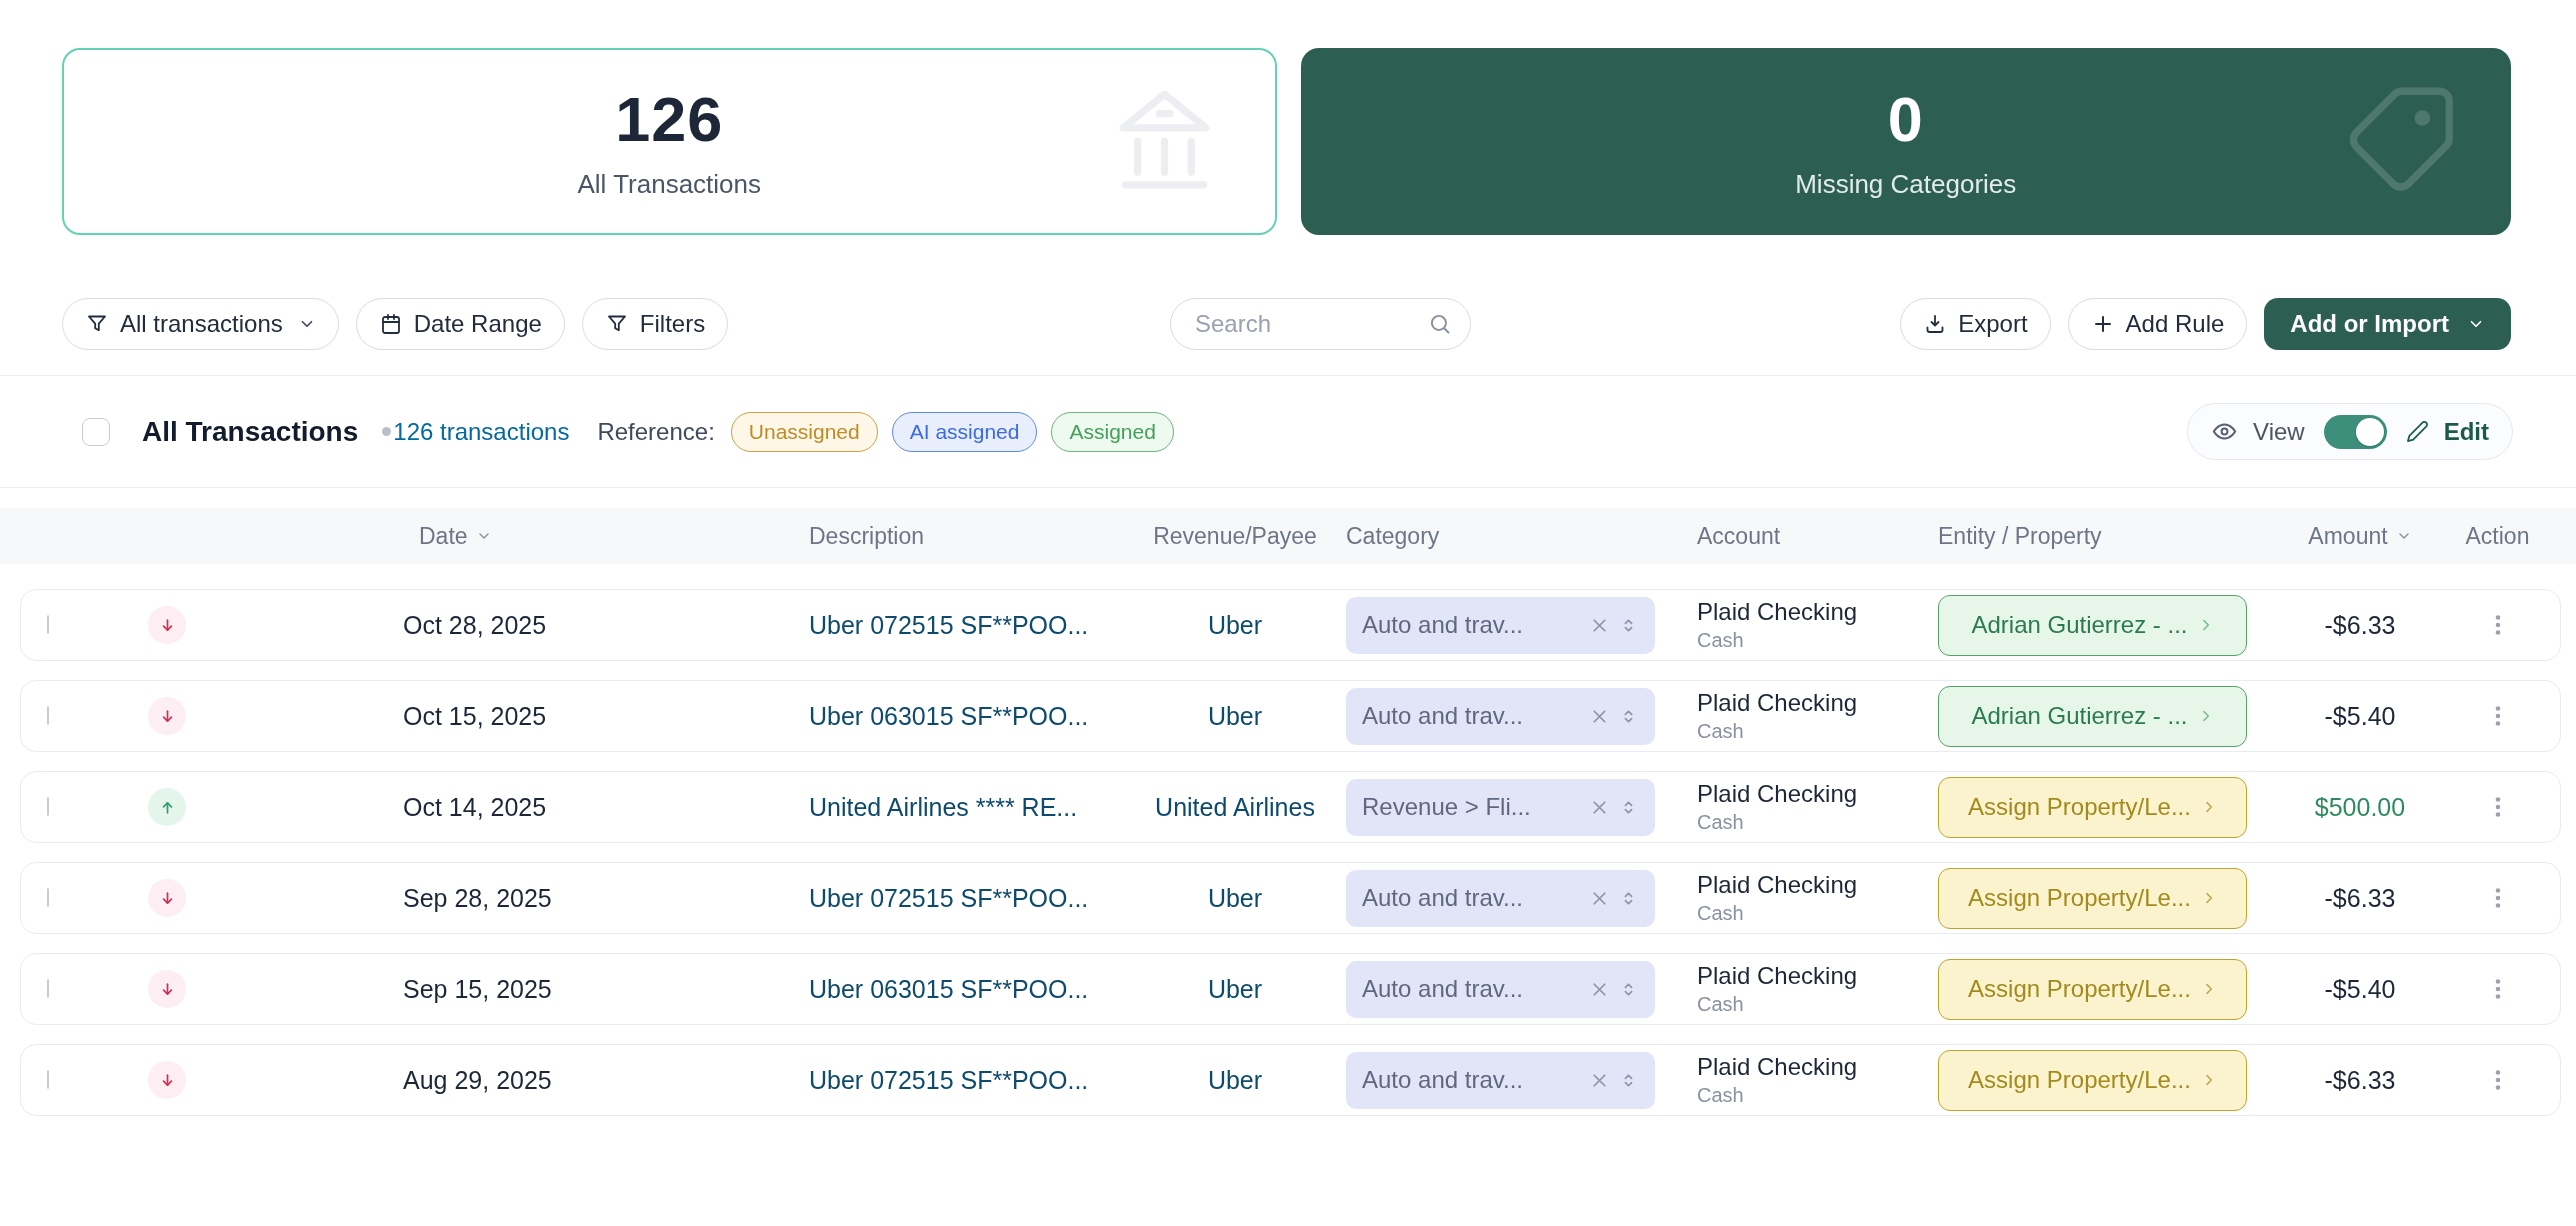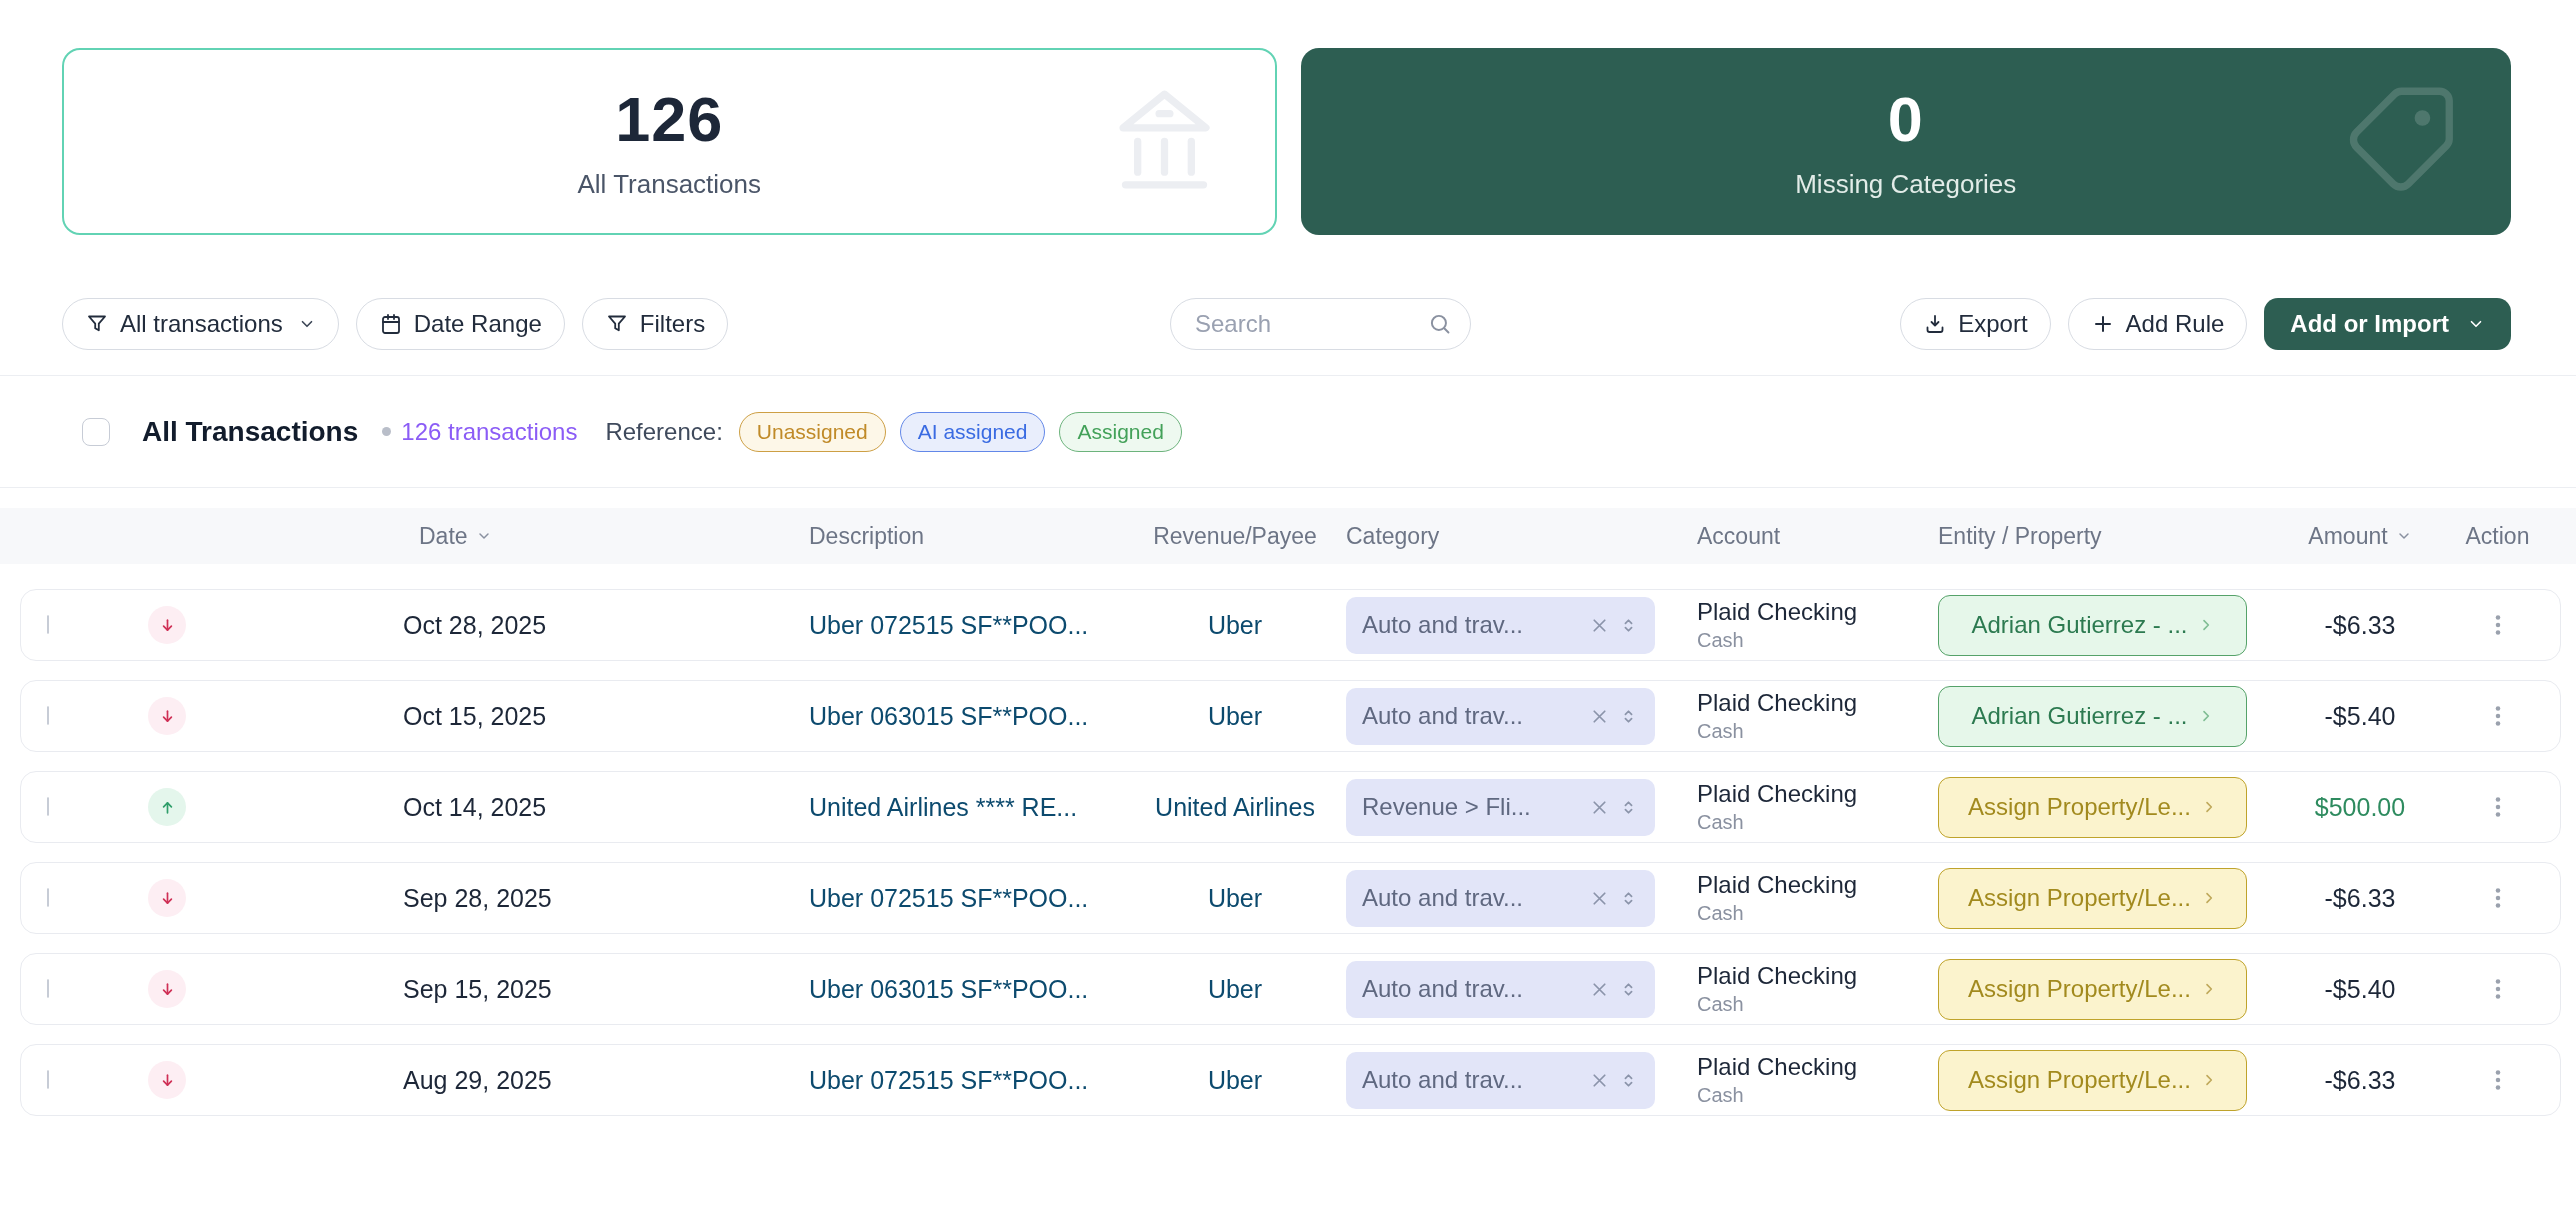--- a/index.html
+++ b/index.html
@@ -45,21 +45,21 @@
   .search-wrap .mag { position: absolute; right: 18px; top: 13px; width: 26px; height: 26px; color: #8a91a0; }
 
   .divider { border: none; border-top: 1px solid #eceef2; margin-top: 25px; }
 
   
   .section-header { height: 111px; display: flex; align-items: center; padding: 0 63px 0 82px; }
   .cb { width: 26px; height: 26px; border: 1.5px solid #c7ccd6; border-radius: 8px; background: #fff; cursor: pointer; flex: none; }
   .cb-lg { width: 28px; height: 28px; }
   .section-title { font-size: 28px; font-weight: 700; color: #121c2c; margin-left: 32px; }
   .dot-sep { width: 9px; height: 9px; border-radius: 50%; background: #b9bec9; margin-left: 24px; }
-  .tx-count { font-size: 24px; color: #8b5cf6; margin-left: 10px; }
+  .tx-count { font-size: 24px; color: #0369a1; margin-left: 2px; }
   .ref-label { font-size: 24px; color: #3f4a5c; margin-left: 28px; }
   .badges { display: flex; gap: 14px; margin-left: 16px; }
   .badge { height: 40px; display: inline-flex; align-items: center; padding: 0 17px;
     border-radius: 20px; font-size: 21px; border: 1.5px solid; cursor: pointer; }
   .b-amber { color: #c08a28; border-color: #cd9f44; background: #fdf7e8; }
   .b-blue  { color: #3a6be2; border-color: #6287e8; background: #e9eefc; }
   .b-green { color: #43a159; border-color: #6cb37c; background: #eef9f0; }
   .view-group { margin-left: auto; height: 57px; display: flex; align-items: center; gap: 15px;
     padding: 0 23px; border: 1px solid #e5e8ee; border-radius: 29px; background: #fbfcfd; }
   .view-group .eye { width: 27px; height: 27px; color: #596273; }
@@ -219,20 +219,34 @@
   <span class="section-title">All Transactions</span>
   <span class="dot-sep"></span>
   <span class="tx-count">126 transactions</span>
   <span class="ref-label">Reference:</span>
   <span class="badges">
       <span class="badge b-amber">Unassigned</span>
       <span class="badge b-blue">AI assigned</span>
       <span class="badge b-green">Assigned</span>
     </span>
 
+  <div class="view-group">
+    <svg class="eye" viewBox="0 0 24 24" fill="none" stroke="currentColor" stroke-width="1.8" stroke-linecap="round" stroke-linejoin="round">
+        <path d="M2.5 12S6 5.8 12 5.8 21.5 12 21.5 12 18 18.2 12 18.2 2.5 12 2.5 12z"></path>
+        <circle cx="12" cy="12" r="2.6"></circle>
+      </svg>
+    <span class="view-label">View</span>
+    <span class="toggle on">
+        <span class="knob"></span>
+      </span>
+    <svg class="pencil" viewBox="0 0 24 24" fill="none" stroke="currentColor" stroke-width="1.8" stroke-linecap="round" stroke-linejoin="round">
+        <path d="M17 3a2.85 2.83 0 1 1 4 4L7.5 20.5 2 22l1.5-5.5Z"></path>
+      </svg>
+    <span class="edit-label">Edit</span>
+  </div>
 </div>
 
 <hr class="divider" style="margin-top:0">
 
 <div class="colhead-band">
   <div class="txgrid">
     <span class="h-cell"></span>
     <span class="h-cell"></span>
     <span class="h-cell h-date">
       <span>Date</span>

